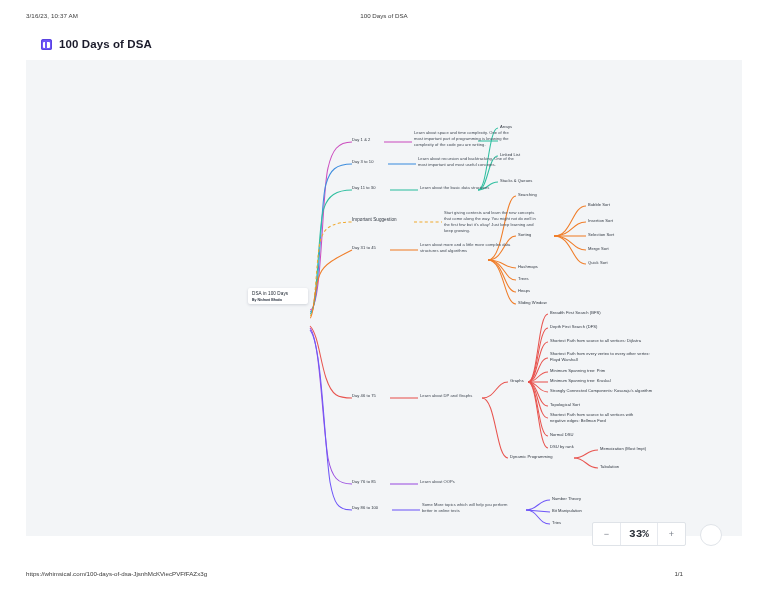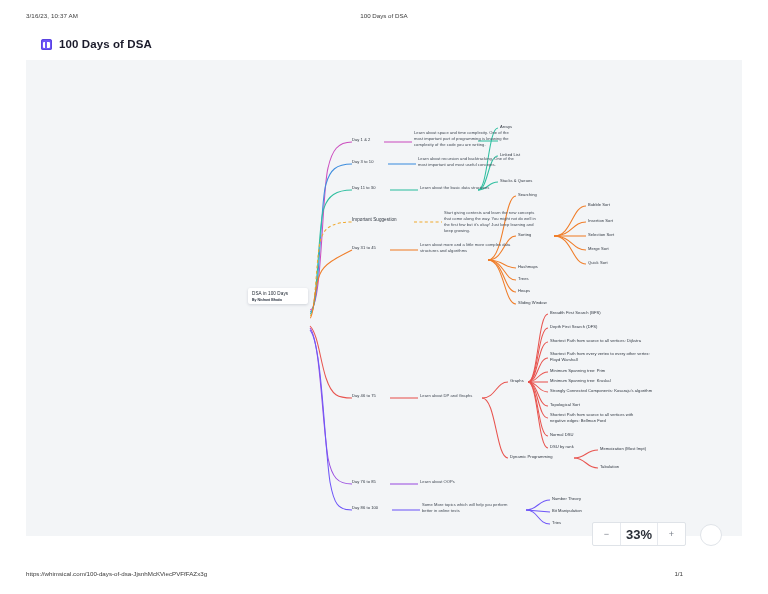--- a/index.html
+++ b/index.html
@@ -96,21 +96,21 @@
     border: 1px solid #dfe3e8;
     border-radius: 2px;
   }
   .zoom-btn {
     width: 27px; display: flex; align-items: center; justify-content: center;
     font-size: 9px; color: #7b818c;
   }
   .zoom-sep { width: 1px; background: #e6e9ee; }
   .zoom-level {
     flex: 1; display: flex; align-items: center; justify-content: center;
-    font-size: 13px; font-weight: bold; color: #2a2f38;
+    font-size: 11px; font-weight: bold; color: #2a2f38; font-family: Liberation Mono, monospace;
   }
   .help-btn {
     position: absolute; left: 700px; top: 524px;
     width: 22px; height: 22px; border-radius: 50%;
     background: #ffffff; border: 1px solid #e0e4e9;
   }
 
   
   .footer-url {
     position: absolute; left: 26px; top: 570px;

